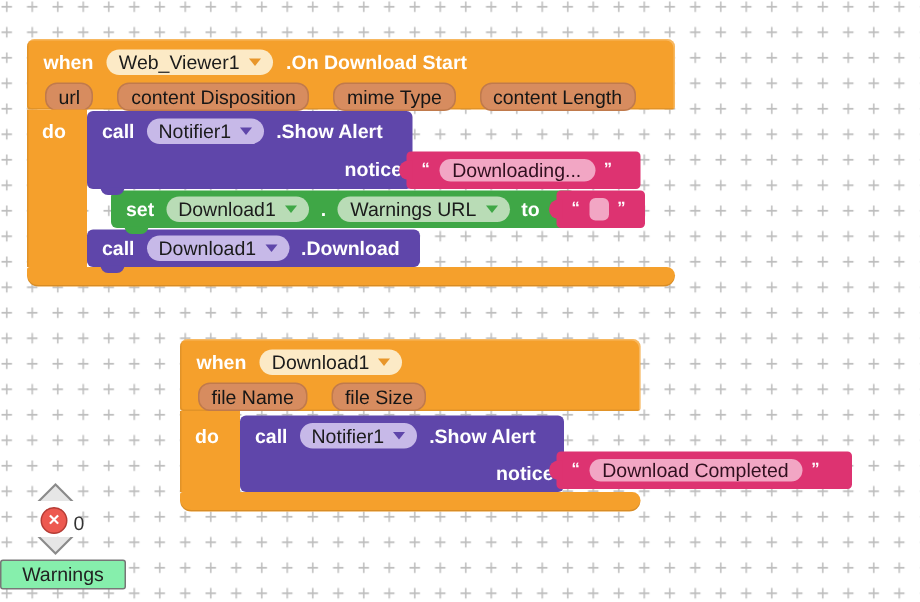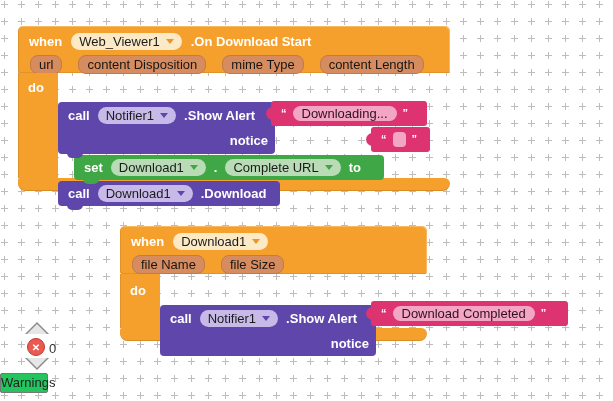--- a/index.html
+++ b/index.html
@@ -19,21 +19,21 @@
   .chip{display:inline-flex;align-items:center;gap:6px;border-radius:9px;padding:1px 8px;white-space:nowrap;}
   .chip-txt{font-size:13px;color:#1b1b1b;}
   .chip-orange{background:#FCEAC6;}
   .chip-purple{background:#C7B9E8;}
   .chip-green{background:#B9DCB6;}
   .arr{width:0;height:0;border-left:4px solid transparent;border-right:4px solid transparent;display:inline-block;}
   .arr-orange{border-top:5px solid #E8962A;}
   .arr-purple{border-top:5px solid #5F46AA;}
   .arr-green{border-top:5px solid #3FA746;}
   
-  .stmt{border-radius:4px;color:#fff;margin-top:28px;}
+  .stmt{border-radius:4px;color:#fff;}
   .purple{background:#5F46AA;}
   .green{background:#3FA746;}
   .srow{display:flex;align-items:center;gap:8px;padding:0 10px;height:26px;}
   .srow.right{justify-content:flex-end;padding-right:7px;height:25px;}
   .one-row{display:flex;align-items:center;gap:8px;padding:0 10px;}
   .nub{position:absolute;left:9px;bottom:-4px;width:16px;height:5px;border-radius:0 0 6px 6px;z-index:3;}
   .nub-purple{background:#5F46AA;}
   .nub-green{background:#3FA746;}
   
   .val{background:#DD3371;border-radius:3px;display:flex;align-items:center;gap:6px;padding:0 8px 0 10px;z-index:4;}
@@ -44,21 +44,21 @@
   .do-label{position:absolute;color:#fff;font-weight:700;font-size:13px;z-index:2;}
   
   .tri-box{position:absolute;width:24px;height:12px;}
   .tri{position:absolute;width:0;height:0;}
   .tri-up-o{border-left:12px solid transparent;border-right:12px solid transparent;border-bottom:12px solid #8a8a8a;}
   .tri-up-i{left:2px;top:2px;border-left:10px solid transparent;border-right:10px solid transparent;border-bottom:10px solid #e6e6e6;}
   .tri-dn-o{border-left:12px solid transparent;border-right:12px solid transparent;border-top:12px solid #8a8a8a;}
   .tri-dn-i{left:2px;border-left:10px solid transparent;border-right:10px solid transparent;border-top:10px solid #e6e6e6;}
   .err-circle{position:absolute;left:27px;top:338px;width:18px;height:18px;border-radius:50%;background:#ED5950;border:1px solid #b53c35;color:#fff;font-size:10px;font-weight:700;text-align:center;line-height:17px;box-sizing:border-box;}
   .err-count{position:absolute;left:49px;top:341px;font-size:13px;color:#333;}
-  .warn-btn{position:absolute;left:0;top:373px;width:48px;height:20px;background:#22c55e;border:1px solid #777;border-radius:2px;font-family:"Liberation Sans",sans-serif;font-size:13px;color:#222;text-align:center;line-height:18px;padding:0;}
+  .warn-btn{position:absolute;left:0;top:373px;width:84px;height:20px;background:#86efac;border:1px solid #777;border-radius:2px;font-family:"Liberation Sans",sans-serif;font-size:13px;color:#222;text-align:center;line-height:18px;padding:0;}
 </style>
 </head>
 <body>
 
 <div id="canvas">
 
   <svg class="grid" width="613" height="401">
     <defs>
       <pattern id="gp" width="17" height="17" patternUnits="userSpaceOnUse">
         <path d="M1 4.5 H8 M4.5 1 V8" stroke="#bdbdbd" stroke-width="1" fill="none"></path>
@@ -109,21 +109,21 @@
   </div>
 
   <div class="b stmt green one-row" style="left:74px;top:127px;width:310px;height:25px;">
     <span class="white">set</span>
     <span class="chip chip-green">
       <span class="chip-txt">Download1</span>
       <i class="arr arr-green"></i>
     </span>
     <span class="white">.</span>
     <span class="chip chip-green">
-      <span class="chip-txt">Complete URL</span>
+      <span class="chip-txt">Warnings URL</span>
       <i class="arr arr-green"></i>
     </span>
     <span class="white">to</span>
     <i class="nub nub-green"></i>
   </div>
 
   <div class="b val" style="left:371px;top:127px;width:59px;height:25px;">
     <span class="q">“</span>
     <span class="field field-empty"></span>
     <span class="q">”</span>

